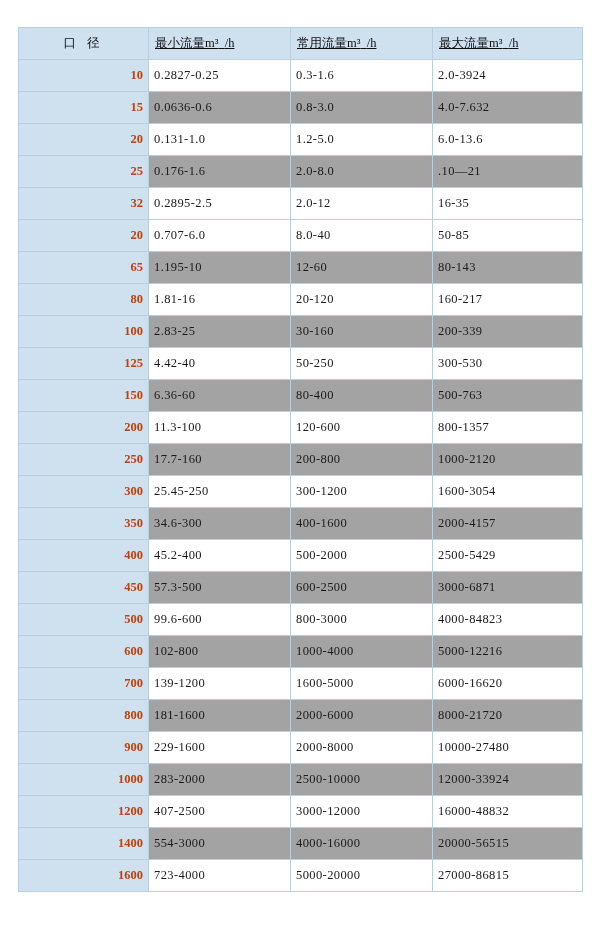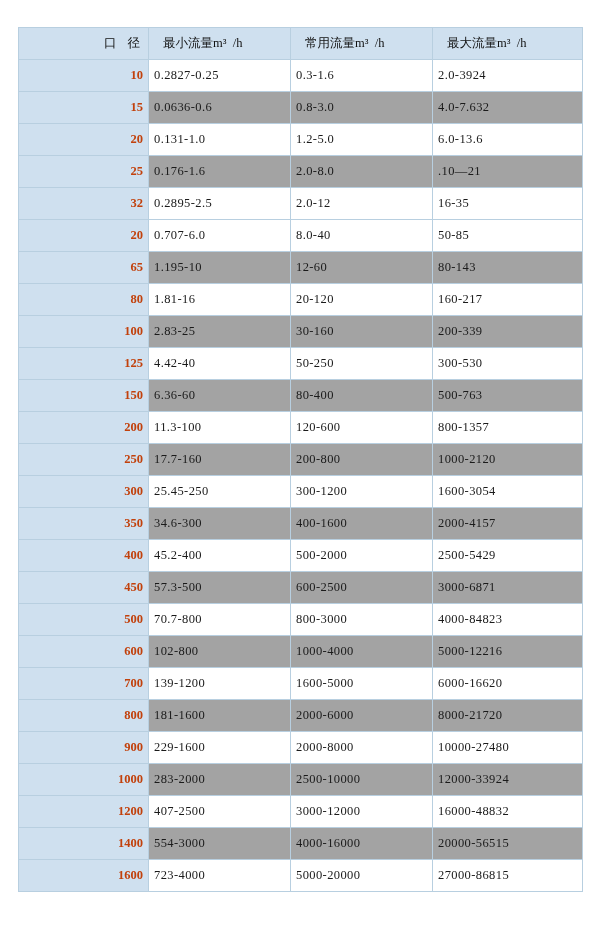--- a/index.html
+++ b/index.html
@@ -45,26 +45,27 @@
   }
   thead th {
     background: #cfe0ef;
     font-weight: normal;
     font-family: "Liberation Serif", serif;
     font-size: 12.5px;
     height: 38px;
     color: #111;
   }
   thead th.h0 {
-    text-align: right;
+    text-align: center;
     letter-spacing: 4px;
   }
   thead th.h1, thead th.h2, thead th.h3 {
     text-align: left;
-    padding-left: 14px;
+    padding-left: 6px;
+    text-decoration: underline;
   }
   tbody td.cell-size {
     background: #cfe0ef;
     text-align: right;
     padding-right: 5px;
     color: #c2410c;
     font-weight: bold;
   }
   tbody tr.alt td.cell-val {
     background: #a3a3a3;
@@ -193,21 +194,21 @@
           <td class="cell-val">2500-5429</td>
         </tr>
         <tr class="alt">
           <td class="cell-size">450</td>
           <td class="cell-val">57.3-500</td>
           <td class="cell-val">600-2500</td>
           <td class="cell-val">3000-6871</td>
         </tr>
         <tr>
           <td class="cell-size">500</td>
-          <td class="cell-val">70.7-800</td>
+          <td class="cell-val">99.6-600</td>
           <td class="cell-val">800-3000</td>
           <td class="cell-val">4000-84823</td>
         </tr>
         <tr class="alt">
           <td class="cell-size">600</td>
           <td class="cell-val">102-800</td>
           <td class="cell-val">1000-4000</td>
           <td class="cell-val">5000-12216</td>
         </tr>
         <tr>

